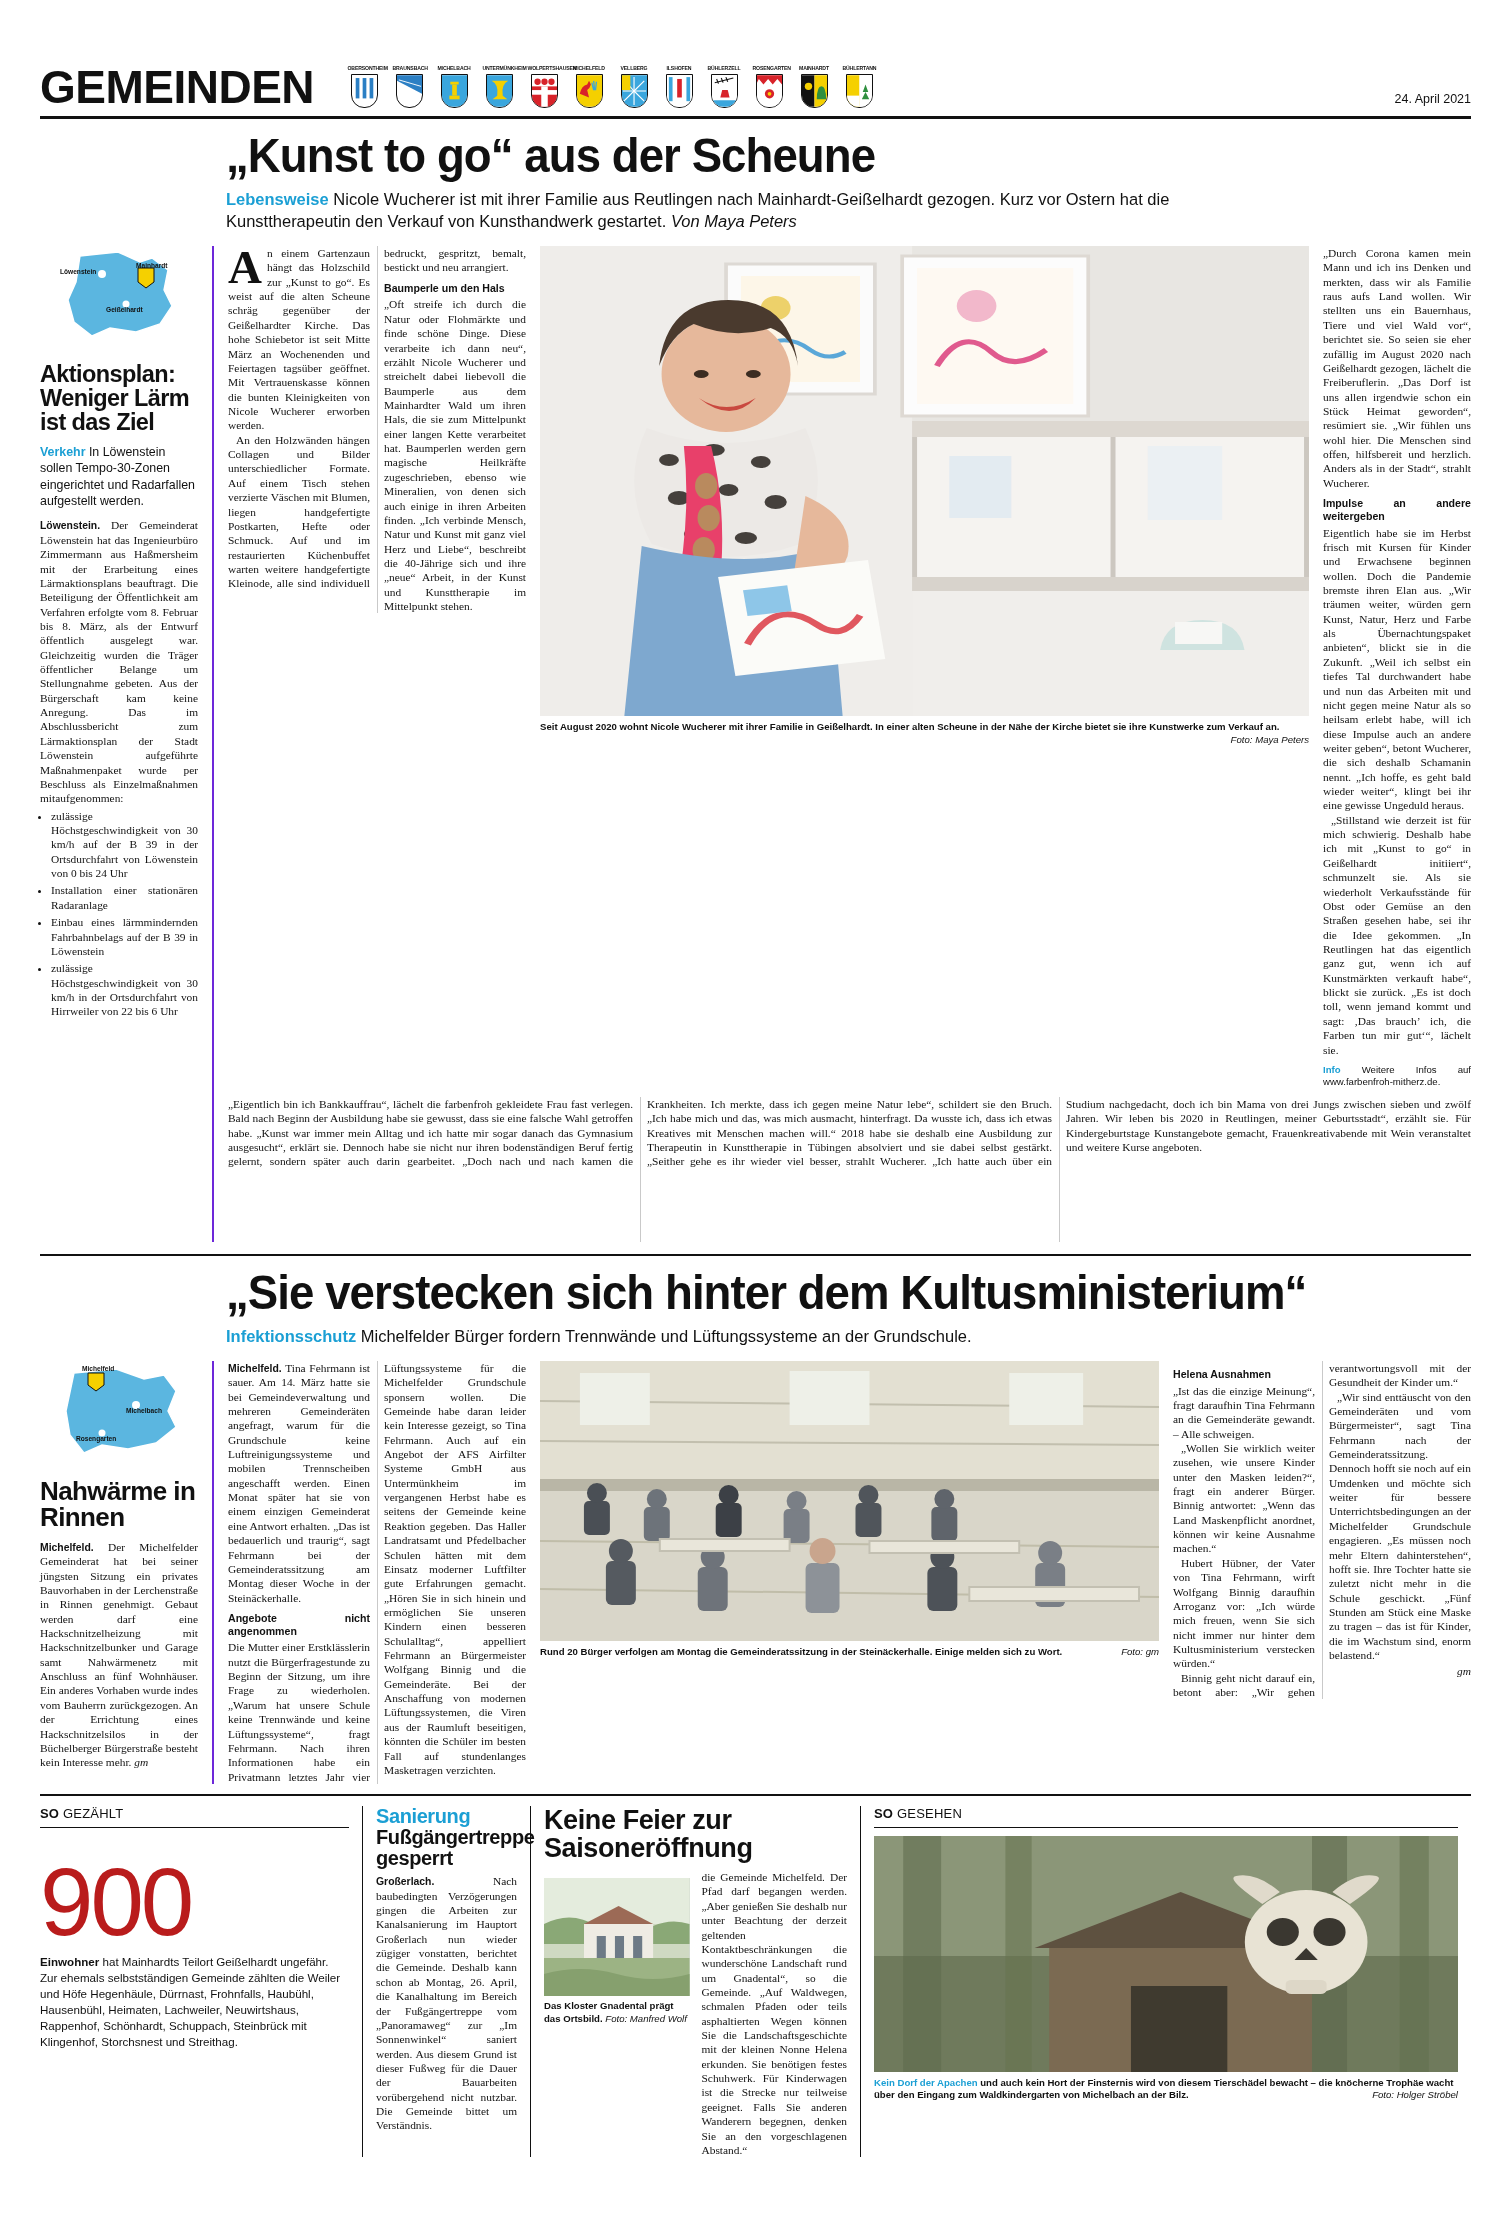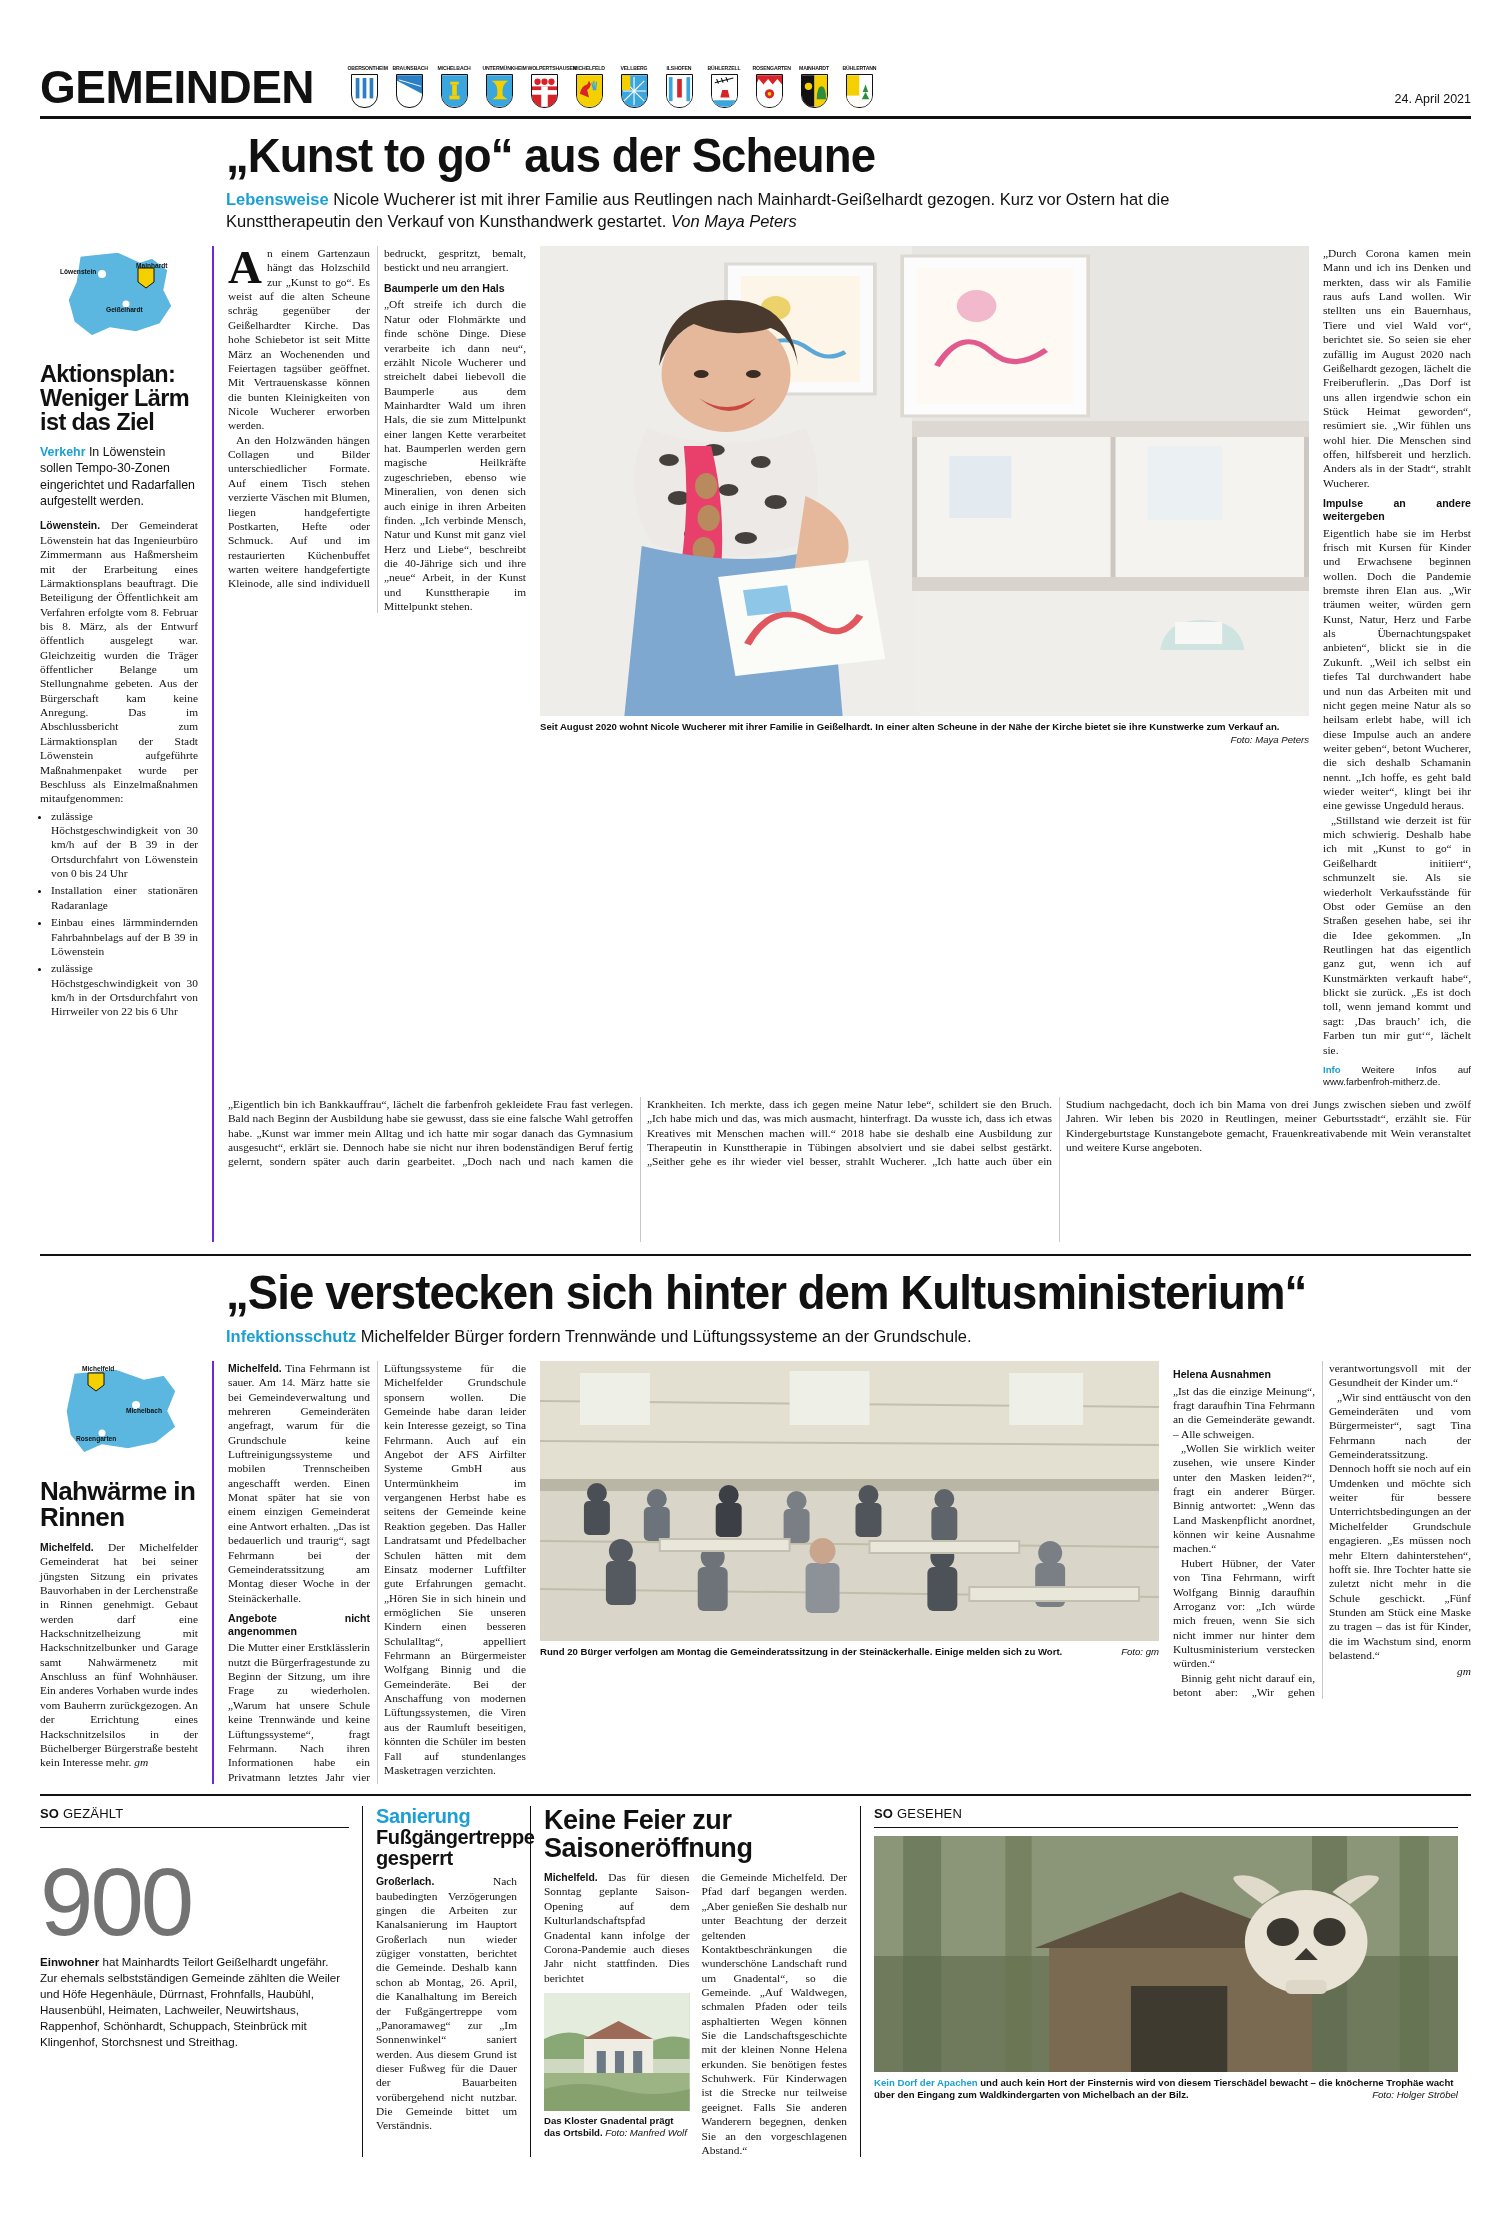--- a/index.html
+++ b/index.html
@@ -123,21 +123,21 @@
   .bcol { padding:0 13px; }
   .bcol:first-child { padding-left:0; }
   .bcol + .bcol { border-left:1px solid #111; }
 
   .so-label {
     font-family:"Liberation Sans", sans-serif; font-size:13px; letter-spacing:0.2px;
   }
   .so-label b { font-weight:bold; }
   .bignum {
     font-family:"Liberation Sans", sans-serif; font-weight:normal;
-    font-size:96px; color:#737373; line-height:1; letter-spacing:-3px;
+    font-size:96px; color:#b91c1c; line-height:1; letter-spacing:-3px;
     margin:26px 0 4px 0;
   }
   .sans-body {
     font-family:"Liberation Sans", sans-serif; font-size:11.6px; line-height:1.38;
   }
   .sans-body b { font-weight:bold; }
   .bsec-head {
     font-family:"Liberation Sans", sans-serif; font-weight:bold;
     font-size:20px; line-height:1.04; letter-spacing:-0.4px; margin-bottom:6px;
   }
@@ -590,23 +590,20 @@
       </div>
       <div class="body-col">
         <p><span class="place">Großerlach.</span><span> Nach baubedingten Verzögerungen gingen die Arbeiten zur Kanalsanierung im Hauptort Großerlach nun wieder zügiger vonstatten, berichtet die Gemeinde. Deshalb kann schon ab Montag, 26. April, die Kanalhaltung im Bereich der Fußgängertreppe vom „Panoramaweg“ zur „Im Sonnenwinkel“ saniert werden. Aus diesem Grund ist dieser Fußweg für die Dauer der Bauarbeiten vorübergehend nicht nutzbar. Die Gemeinde bittet um Verständnis.</span></p>
       </div>
     </div>
 
     <div class="bcol" style="width:330px; flex:0 0 330px;">
       <div class="bsec-head" style="font-size:27px; margin-bottom:8px;">Keine Feier zur Saisoneröffnung</div>
       <div style="display:flex; gap:12px;">
         <div style="flex:1;">
-          <div class="body-col">
-            <p><span class="place">Michelfeld.</span><span> Das für diesen Sonntag geplante Saison-Opening auf dem Kulturlandschaftspfad Gnadental kann infolge der Corona-Pandemie auch dieses Jahr nicht stattfinden. Dies berichtet</span></p>
-          </div>
           <div class="photo" style="height:118px; margin-top:8px;">
             <svg viewBox="0 0 160 118" preserveAspectRatio="none" style="width:100%;height:100%;display:block">
               <rect width="160" height="118" fill="#cfd9c2"></rect>
               <rect y="0" width="160" height="46" fill="#e4ecdd"></rect>
               <path d="M0 46 q30 -14 58 2 q34 -16 62 0 q20 -8 40 -2 v20 H0 z" fill="#8aa876"></path>
               <rect x="44" y="46" width="76" height="34" fill="#efece4"></rect>
               <polygon points="44,46 82,28 120,46" fill="#9c6a56"></polygon>
               <rect x="58" y="58" width="10" height="22" fill="#6d7a86"></rect>
               <rect x="78" y="58" width="10" height="22" fill="#6d7a86"></rect>
               <rect x="98" y="58" width="10" height="22" fill="#6d7a86"></rect>

